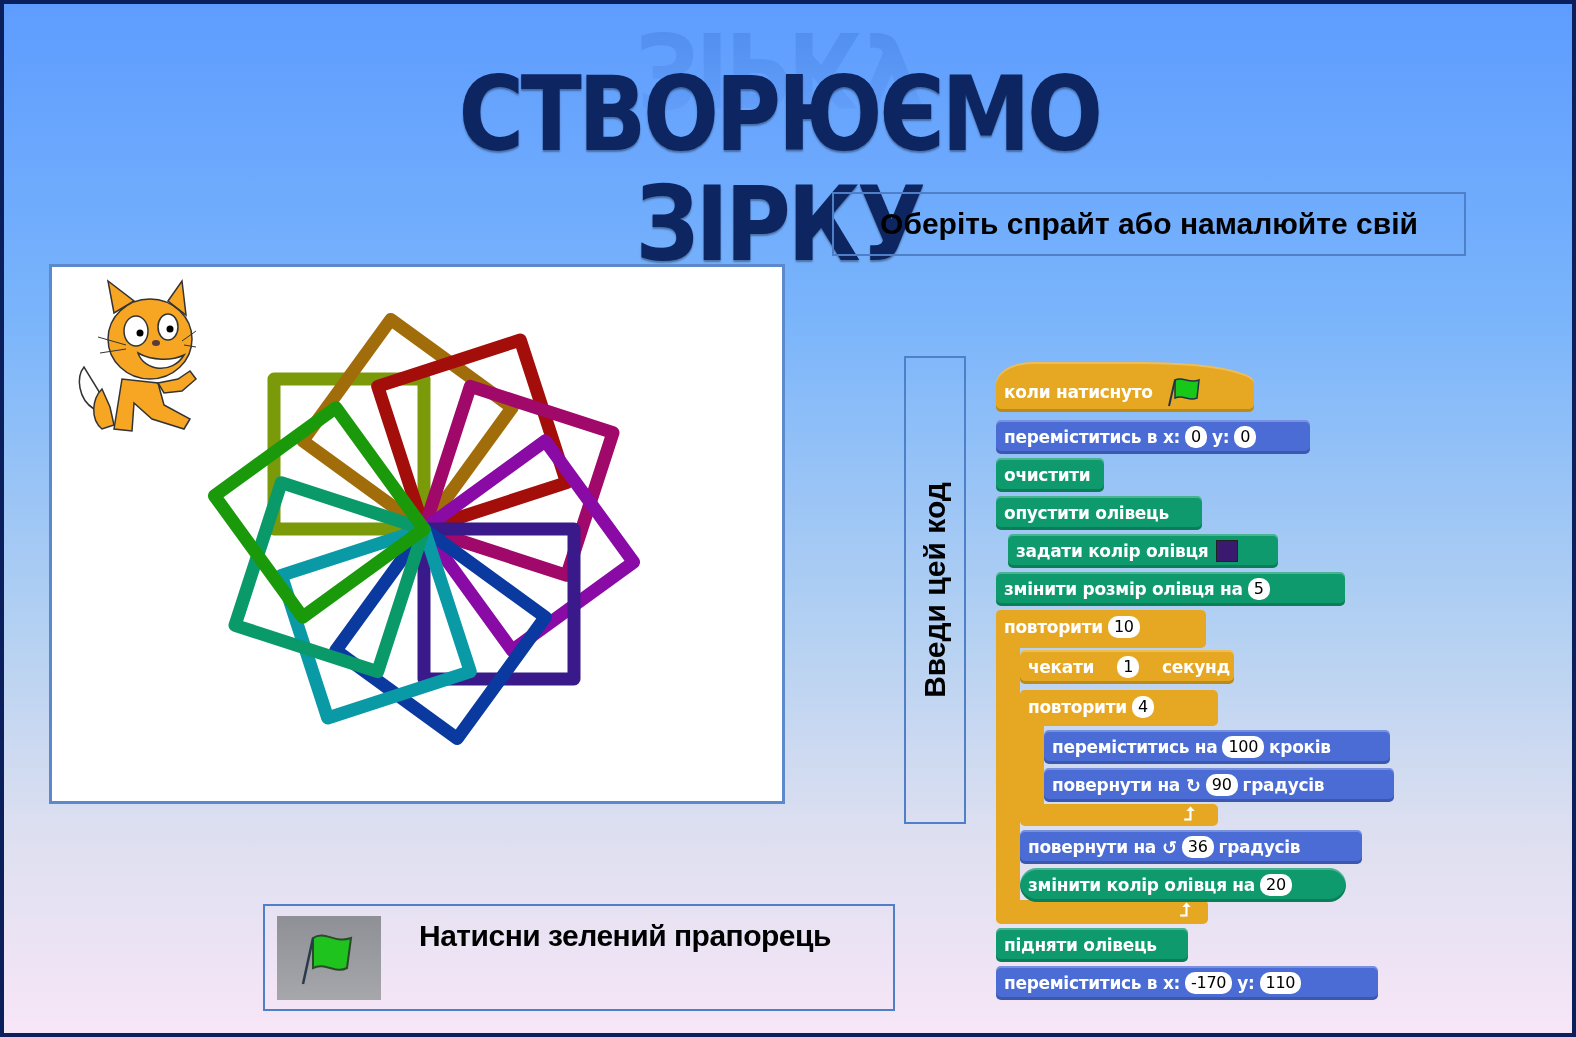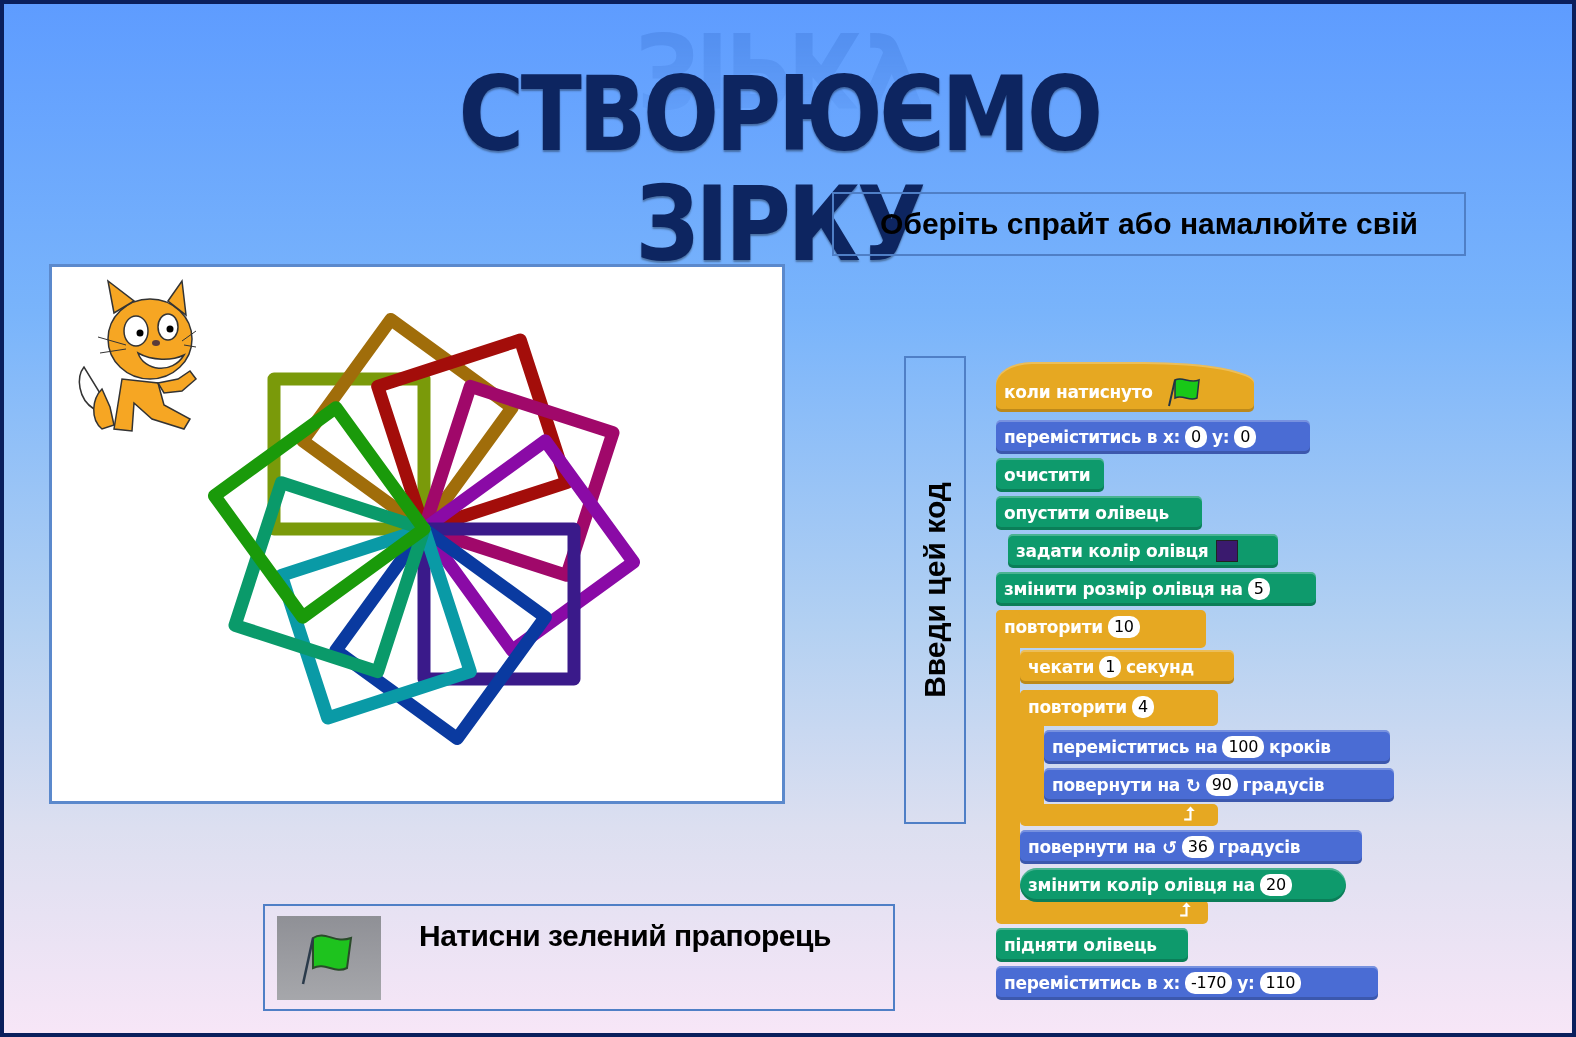--- a/index.html
+++ b/index.html
@@ -116,35 +116,35 @@
 
     <div class="blk pen" style="left:992px;top:492px;width:206px;">
       <span>опустити олівець</span>
     </div>
 
     <div class="blk pen" style="left:992px;top:530px;width:270px;margin-left:12px;">
       <span>задати колір олівця</span>
       <span style="display:inline-block;width:20px;height:20px;background:#3a1a6e;margin-left:8px;border:1px solid #222;"></span>
     </div>
 
-    <div class="blk pen" style="left:992px;top:568px;width:320px;">
+    <div class="blk pen" style="left:992px;top:568px;width:349px;">
       <span>змінити розмір олівця на</span>
       <span class="inp">5</span>
     </div>
 
     <div class="ctrl-c" style="left:992px;top:606px;width:210px;height:38px;"></div>
     <div class="ctrl-c" style="left:992px;top:606px;width:24px;height:312px;"></div>
     <div class="ctrl-c" style="left:992px;top:896px;width:212px;height:24px;"></div>
     <div class="blk ctrl" style="left:992px;top:606px;width:210px;box-shadow:none;background:transparent;">
       <span>повторити</span>
       <span class="inp">10</span>
     </div>
     <span class="arrow" style="left:1176px;top:896px;">⮥</span>
 
-    <div class="blk ctrl" style="left:1016px;top:646px;width:214px;">
+    <div class="blk ctrl" style="left:1016px;top:646px;width:214px;gap:18px;">
       <span>чекати</span>
       <span class="inp">1</span>
       <span>секунд</span>
     </div>
 
     <div class="ctrl-c" style="left:1016px;top:686px;width:198px;height:36px;"></div>
     <div class="ctrl-c" style="left:1016px;top:686px;width:24px;height:134px;"></div>
     <div class="ctrl-c" style="left:1016px;top:800px;width:198px;height:22px;"></div>
     <div class="blk ctrl" style="left:1016px;top:686px;width:198px;box-shadow:none;background:transparent;">
       <span>повторити</span>

